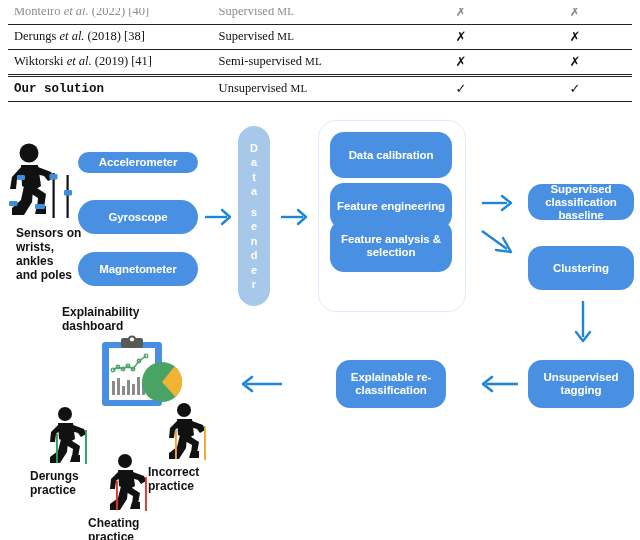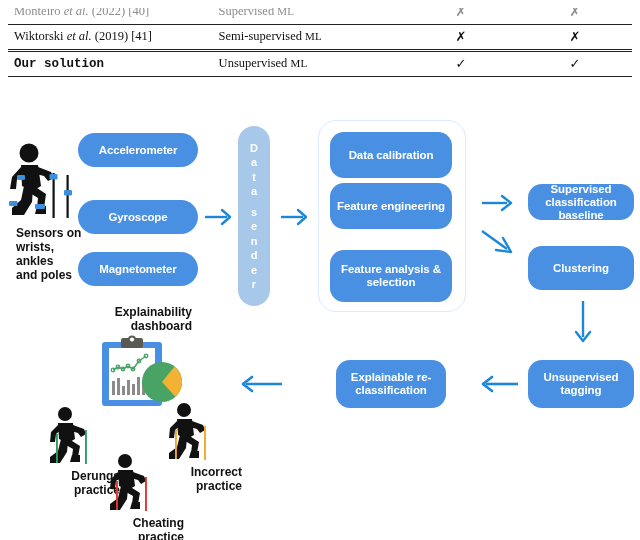--- a/index.html
+++ b/index.html
@@ -84,21 +84,21 @@
   }
   .pill.round { border-radius: 18px; }
 
   .caption {
     position: absolute;
     font-family: "Liberation Sans", sans-serif;
     font-weight: bold;
     font-size: 12px;
     line-height: 14px;
     color: #111;
-    text-align: right;
+    text-align: left;
   }
   .caption.left { text-align: left; }
 
   
   #data-sender {
     position: absolute;
     left: 238px; top: 30px;
     width: 32px; height: 180px;
     background: #a8c8ea;
     border-radius: 16px;
@@ -143,20 +143,33 @@
           <span>(2022) [40]</span>
         </td>
         <td class="tbl-type">
           <span>Supervised</span>
           <span class="sc">ML</span>
         </td>
         <td class="tbl-mark1 mark">✗</td>
         <td class="tbl-mark2 mark">✗</td>
       </tr>
 
+      <tr>
+        <td class="tbl-ref rule-top">
+          <span>Derungs</span>
+          <span class="ital">et al.</span>
+          <span>(2018) [38]</span>
+        </td>
+        <td class="tbl-type rule-top">
+          <span>Supervised</span>
+          <span class="sc">ML</span>
+        </td>
+        <td class="tbl-mark1 mark rule-top">✗</td>
+        <td class="tbl-mark2 mark rule-top">✗</td>
+      </tr>
 
       <tr>
         <td class="tbl-ref rule-top">
           <span>Wiktorski</span>
           <span class="ital">et al.</span>
           <span>(2019) [41]</span>
         </td>
         <td class="tbl-type rule-top">
           <span>Semi-supervised</span>
           <span class="sc">ML</span>
@@ -216,21 +229,21 @@
     </svg>
   </div>
 
   <div class="caption left" style="left:16px;top:130px;width:80px;">
     <div>Sensors on</div>
     <div>wrists,</div>
     <div>ankles</div>
     <div>and poles</div>
   </div>
 
-  <div class="pill round" style="left:78px;top:37px;width:120px;height:34px;">Accelerometer</div>
+  <div class="pill round" style="left:78px;top:56px;width:120px;height:21px;">Accelerometer</div>
   <div class="pill round" style="left:78px;top:104px;width:120px;height:34px;">Gyroscope</div>
   <div class="pill round" style="left:78px;top:156px;width:120px;height:34px;">Magnetometer</div>
 
   <div class="arrow" style="left:205px;top:110px;">
     <svg width="30" height="22" viewBox="0 0 30 22">
       <line x1="0" y1="11" x2="22" y2="11" stroke="#1c86d8" stroke-width="2.4"></line>
       <polyline points="17,4 25,11 17,18" fill="none" stroke="#1c86d8" stroke-width="2.4" stroke-linecap="round" stroke-linejoin="round"></polyline>
     </svg>
   </div>
 
@@ -251,21 +264,21 @@
   <div class="arrow" style="left:281px;top:110px;">
     <svg width="30" height="22" viewBox="0 0 30 22">
       <line x1="0" y1="11" x2="22" y2="11" stroke="#1c86d8" stroke-width="2.4"></line>
       <polyline points="17,4 25,11 17,18" fill="none" stroke="#1c86d8" stroke-width="2.4" stroke-linecap="round" stroke-linejoin="round"></polyline>
     </svg>
   </div>
 
   <div id="preprocess-group"></div>
   <div class="pill" style="left:330px;top:36px;width:122px;height:46px;">Data calibration</div>
   <div class="pill" style="left:330px;top:87px;width:122px;height:46px;">Feature engineering</div>
-  <div class="pill" style="left:330px;top:154px;width:122px;height:52px;">Feature analysis &amp; selection</div>
+  <div class="pill" style="left:330px;top:124px;width:122px;height:52px;">Feature analysis &amp; selection</div>
 
   <div class="arrow" style="left:482px;top:96px;">
     <svg width="34" height="22" viewBox="0 0 34 22">
       <line x1="0" y1="11" x2="25" y2="11" stroke="#1c86d8" stroke-width="2.4"></line>
       <polyline points="20,4 29,11 20,18" fill="none" stroke="#1c86d8" stroke-width="2.4" stroke-linecap="round" stroke-linejoin="round"></polyline>
     </svg>
   </div>
   <div class="arrow" style="left:482px;top:132px;">
     <svg width="34" height="30" viewBox="0 0 34 30">
       <line x1="0" y1="3" x2="25" y2="21" stroke="#1c86d8" stroke-width="2.4"></line>

